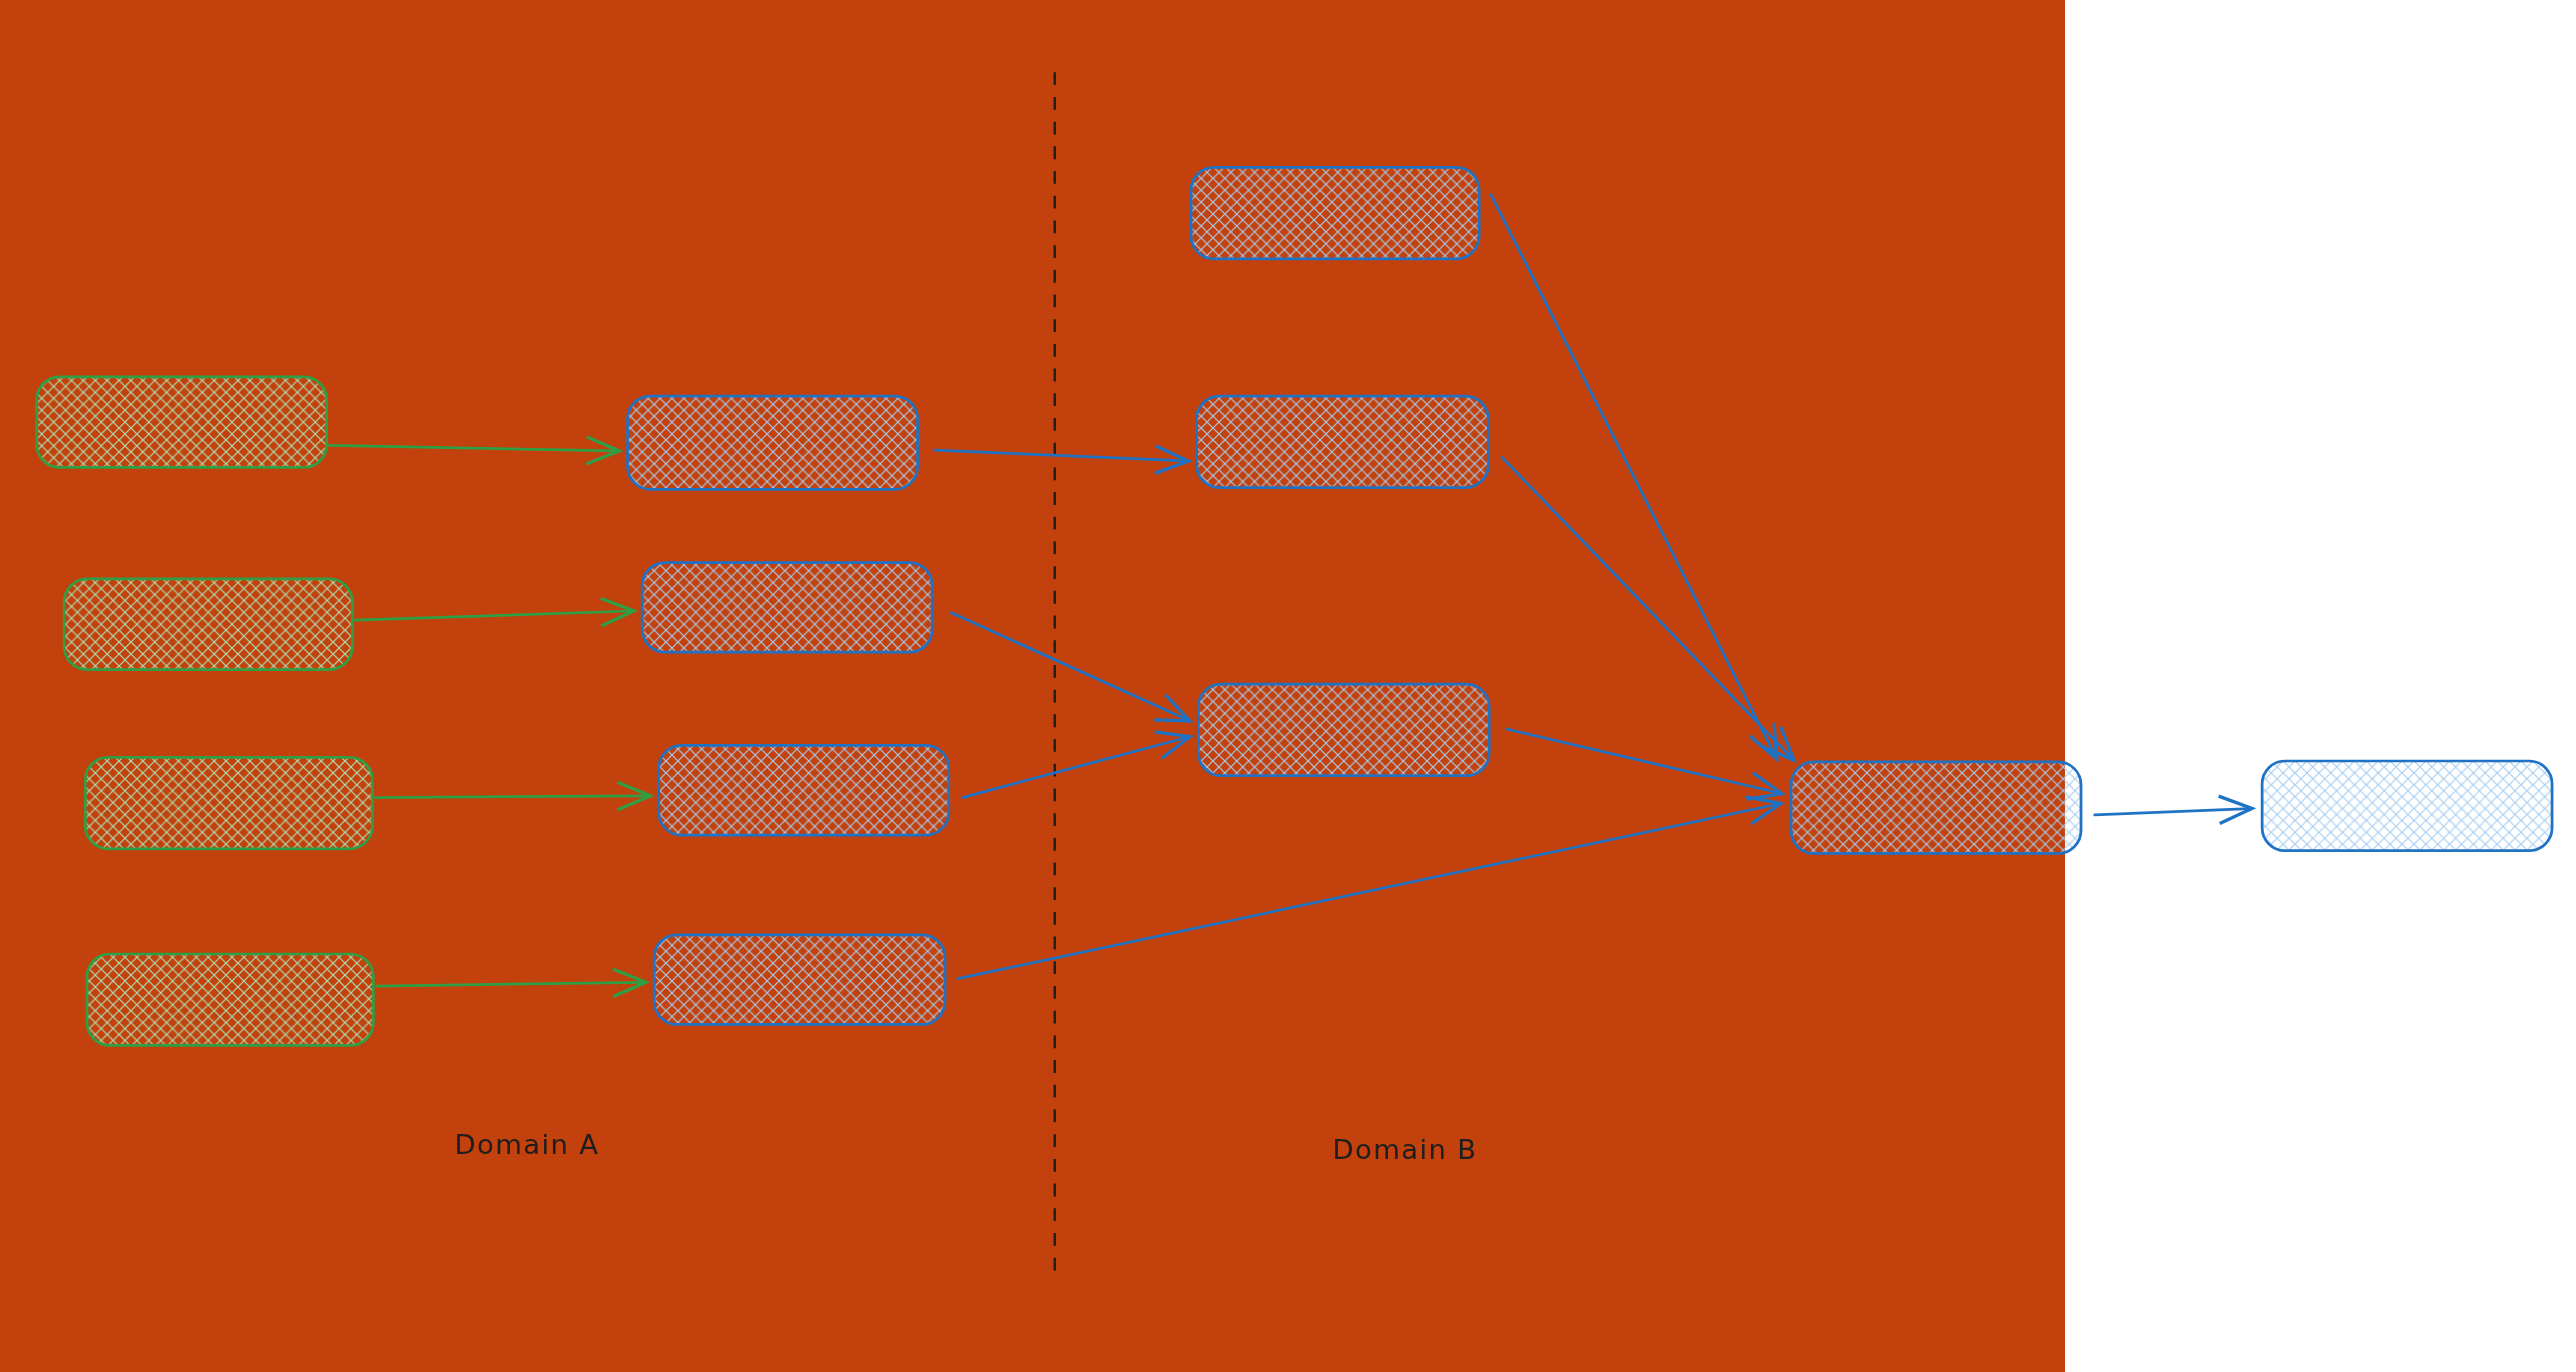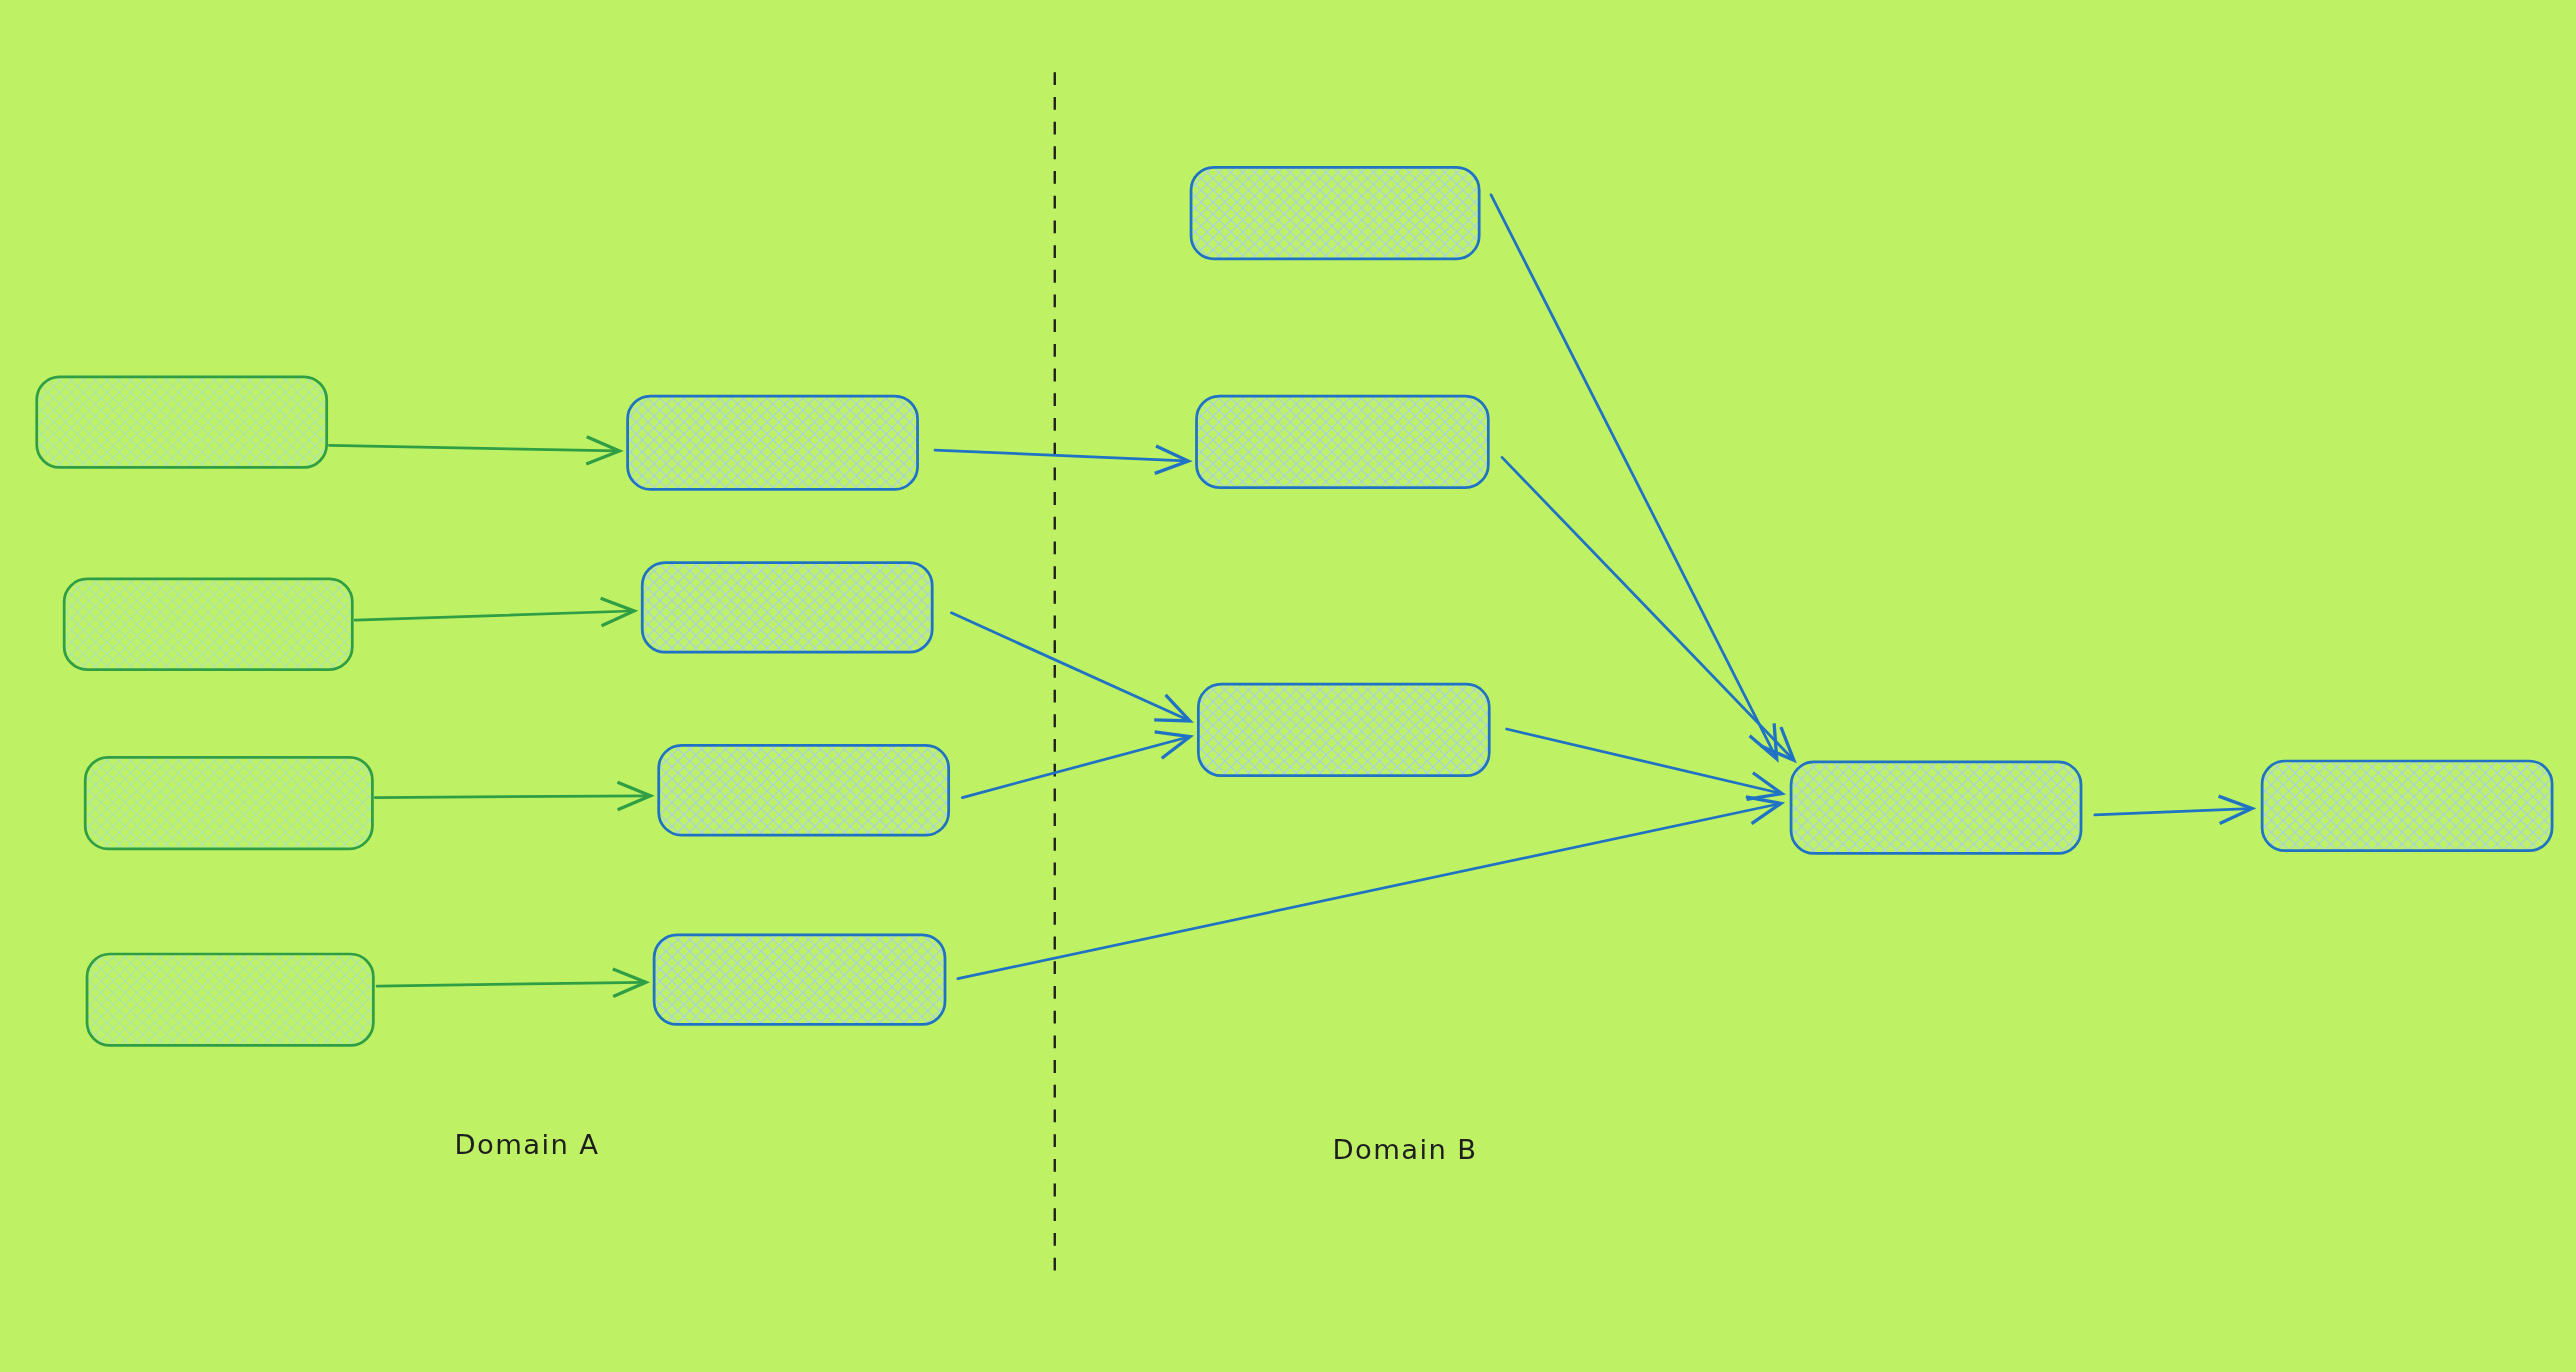--- a/index.html
+++ b/index.html
@@ -5,23 +5,23 @@
   html, body {
     margin: 0;
     padding: 0;
     width: 2576px;
     height: 1372px;
     overflow: hidden;
     background: #ffffff;
   }
   .canvas-wrap {
     position: relative;
-    width: 2576px;
+    width: 2065px;
     height: 1372px;
-    background: #bef264;
+    background: #c2410c;
   }
   svg { display: block; }
 
   
   .node {
     stroke-width: 3;
     stroke-linejoin: round;
   }
   .node.green {
     stroke: var(--green-stroke, #2f9e44);

